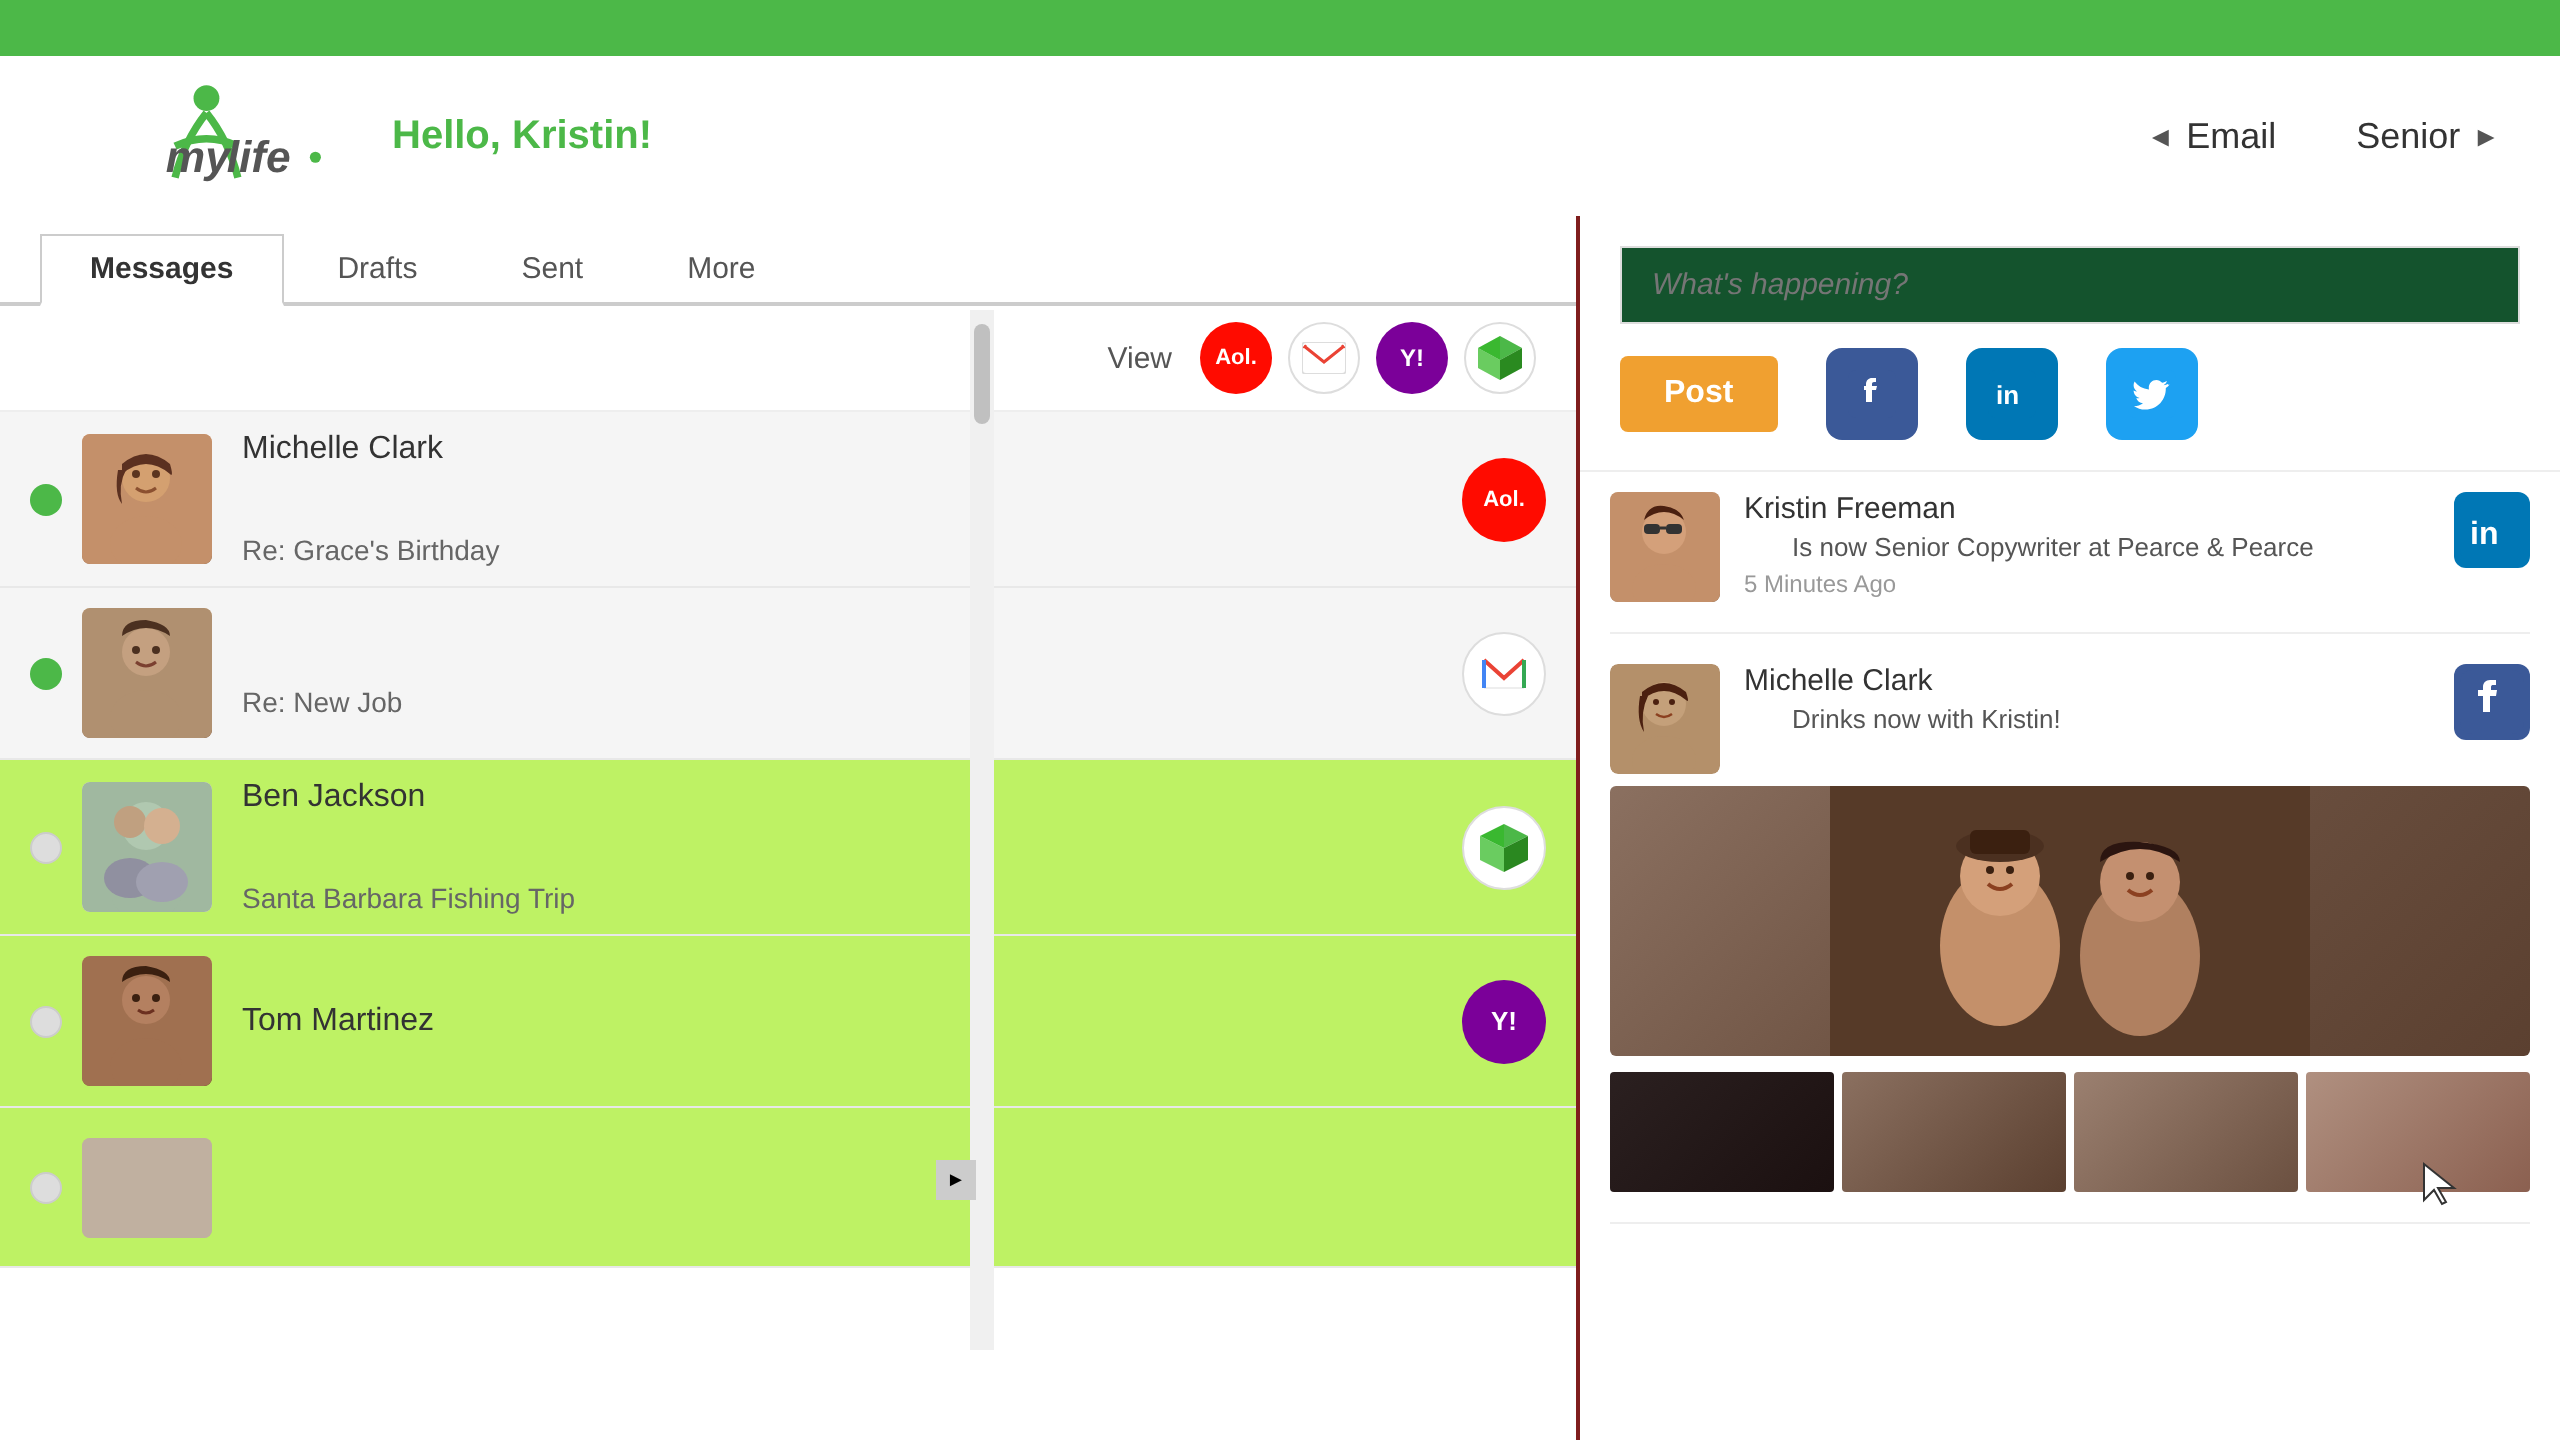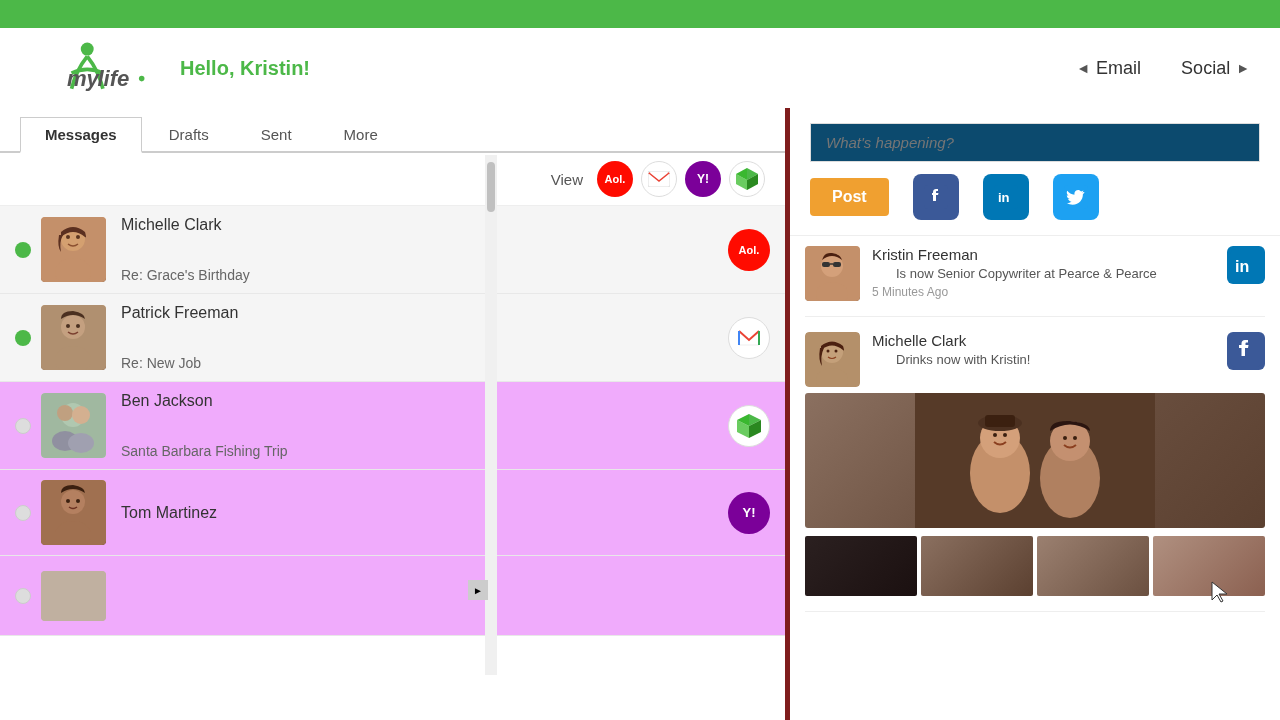--- a/index.html
+++ b/index.html
@@ -12,20 +12,21 @@
       width: 100%;
     }
 
     
     .header {
       display: flex;
       align-items: center;
       padding: 10px 30px;
       height: 80px;
       border-bottom: none;
+      margin-left: 16px;
     }
 
     .logo-area {
       display: flex;
       align-items: center;
       margin-right: 20px;
     }
 
     .logo-svg {
       width: 120px;
@@ -62,21 +63,21 @@
 
     
     .main-layout {
       display: flex;
       height: calc(720px - 28px - 80px);
     }
 
     
     .left-panel {
       width: 790px;
-      border-right: 5px solid #7f1d1d;
+      border-right: 2px solid #7f1d1d;
       display: flex;
       flex-direction: column;
     }
 
     
     .tabs {
       display: flex;
       align-items: flex-end;
       padding: 0 20px;
       border-bottom: 2px solid #ccc;
@@ -142,21 +143,21 @@
       flex: 1;
       overflow-y: auto;
     }
 
     .message-row {
       display: flex;
       align-items: center;
       padding: 10px 15px;
       border-bottom: 1px solid #e8e8e8;
       cursor: pointer;
-      background: #f0abfc;
+      background: #bef264;
       min-height: 80px;
     }
 
     .message-row.unread {
       background: #f5f5f5;
     }
 
     .online-dot {
       width: 16px;
       height: 16px;
@@ -230,21 +231,21 @@
     }
 
     .social-input {
       width: 100%;
       border: 1px solid #ddd;
       padding: 10px 15px;
       font-size: 15px;
       color: #aaa;
       font-style: italic;
       outline: none;
-      background: #0c4a6e;
+      background: #14532d;
     }
 
     .social-buttons {
       display: flex;
       align-items: center;
       gap: 24px;
       margin-top: 12px;
     }
 
     .post-btn {
@@ -385,21 +386,21 @@
   </div>
 
   <span class="greeting">Hello, Kristin!</span>
 
   <div class="header-nav">
     <div class="header-nav-item">
       <span class="arrow">◄</span>
       <span>Email</span>
     </div>
     <div class="header-nav-item">
-      <span>Social</span>
+      <span>Senior</span>
       <span class="arrow">►</span>
     </div>
   </div>
 </div>
 
 <div class="main-layout">
 
   <div class="left-panel">
 
     <div class="tabs">
@@ -482,21 +483,20 @@
             <circle cx="32" cy="22" r="12" fill="#c4a080"></circle>
             <ellipse cx="32" cy="55" rx="18" ry="14" fill="#b09070"></ellipse>
             <circle cx="27" cy="21" r="2" fill="#4B3020"></circle>
             <circle cx="37" cy="21" r="2" fill="#4B3020"></circle>
             <path d="M27 27 Q32 31 37 27" stroke="#7B4030" stroke-width="1.5" fill="none"></path>
 
             <path d="M20 14 Q32 6 44 14 Q44 8 32 6 Q20 6 20 14 Z" fill="#4B3020"></path>
           </svg>
         </div>
         <div class="message-info">
-          <span class="sender-name">Patrick Freeman</span>
           <span class="message-subject">Re: New Job</span>
         </div>
         <div class="message-service-icon msg-gmail" style="border-radius:50%;width:42px;height:42px;display:flex;align-items:center;justify-content:center;border:1px solid #ddd;">
           <svg width="24" height="18" viewBox="0 0 24 18">
             <rect width="24" height="18" rx="2" fill="white"></rect>
             <path d="M2 2 L12 11 L22 2 L22 16 L2 16 Z" fill="white" stroke="#ddd" stroke-width="0.5"></path>
             <path d="M2 2 L12 11 L22 2" stroke="#ea4335" stroke-width="2" fill="none"></path>
             <path d="M2 2 L2 16" stroke="#4285f4" stroke-width="2"></path>
             <path d="M22 2 L22 16" stroke="#34a853" stroke-width="2"></path>
           </svg>

